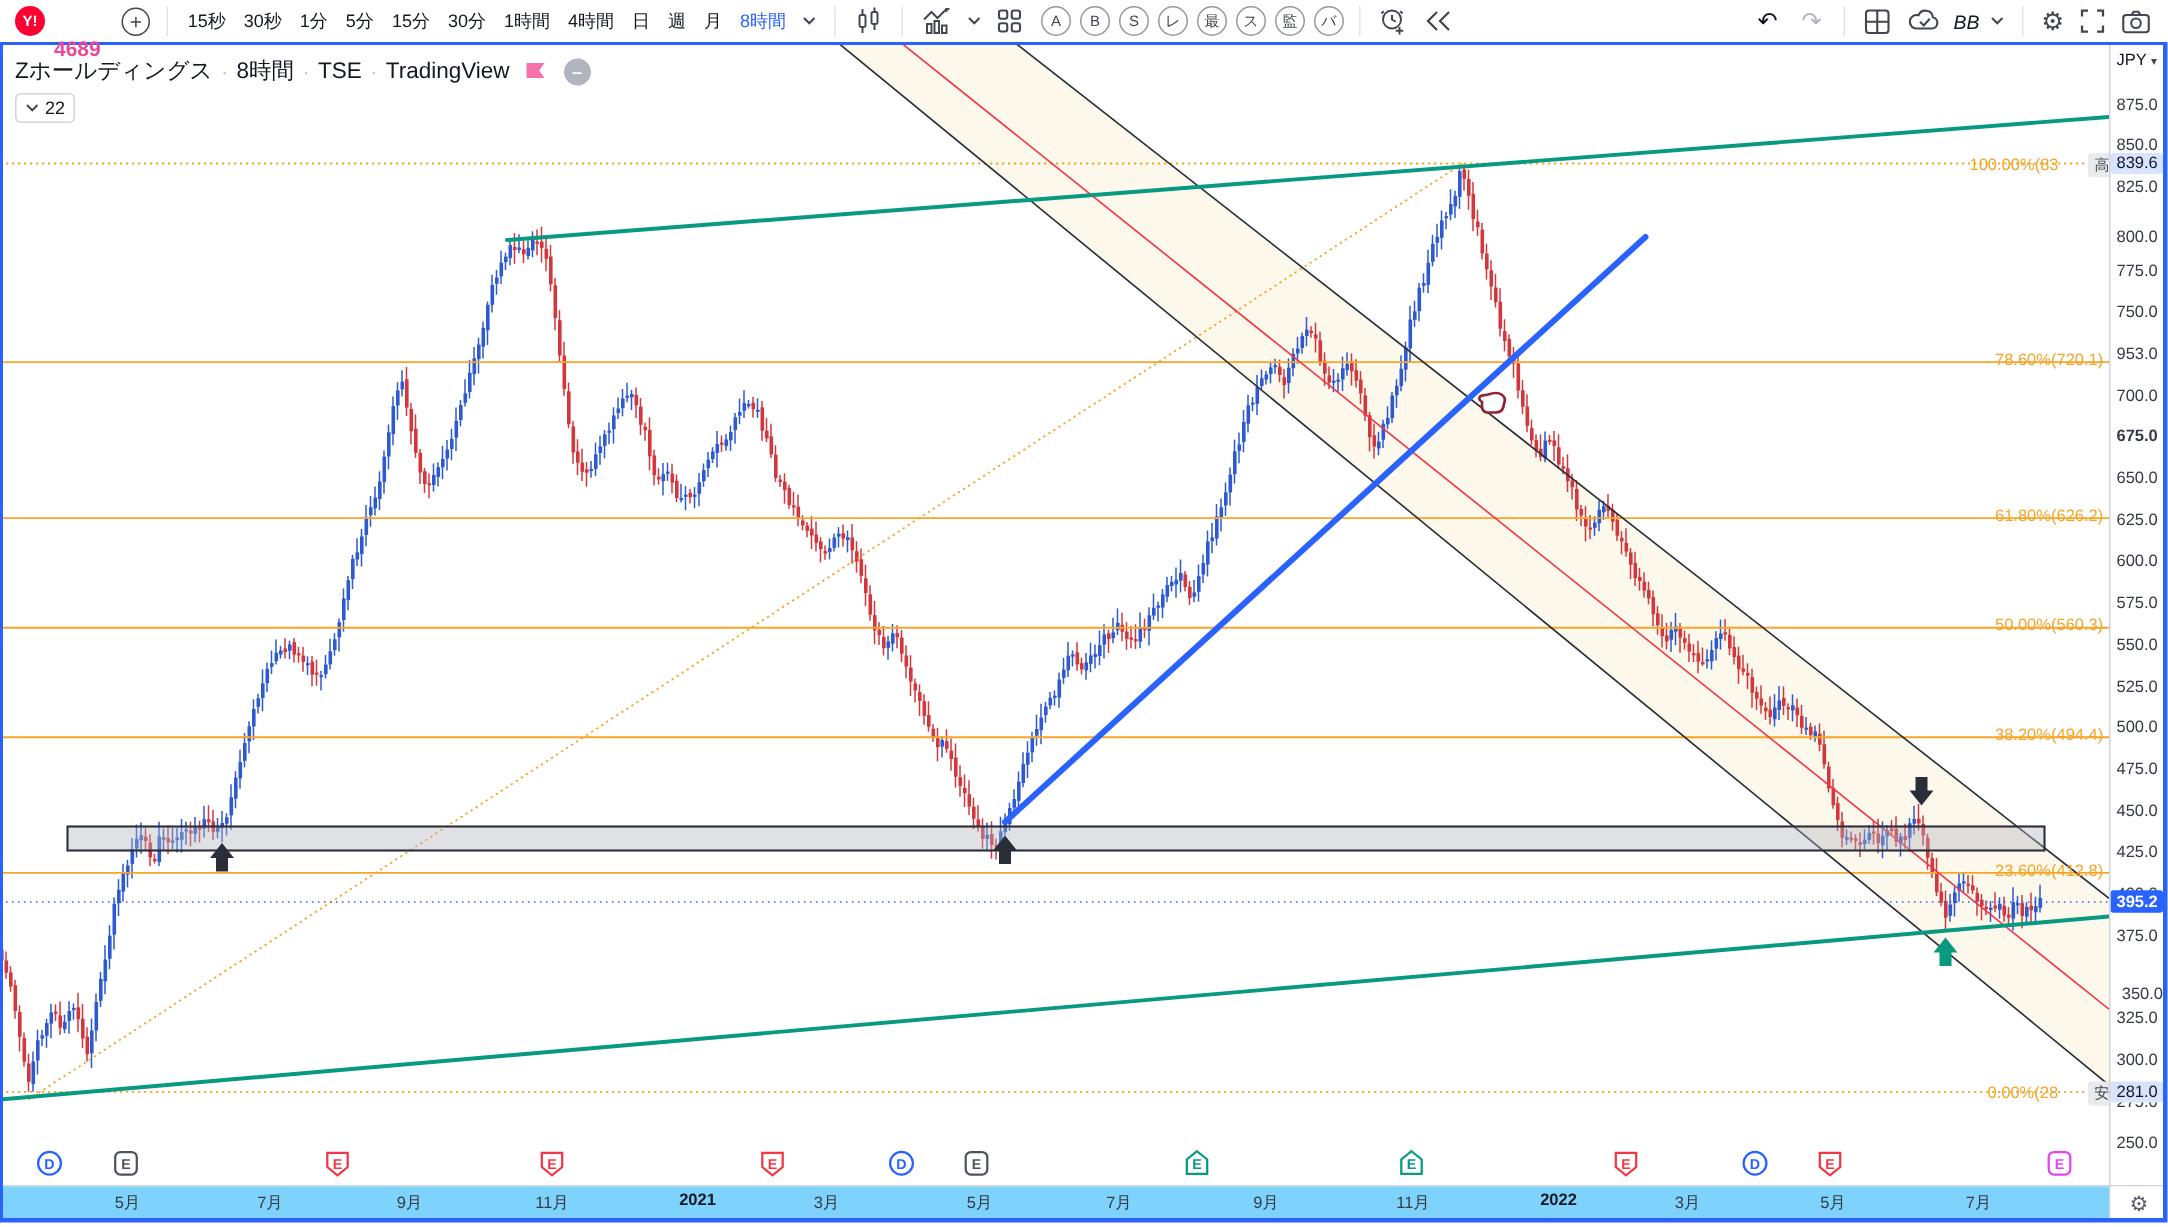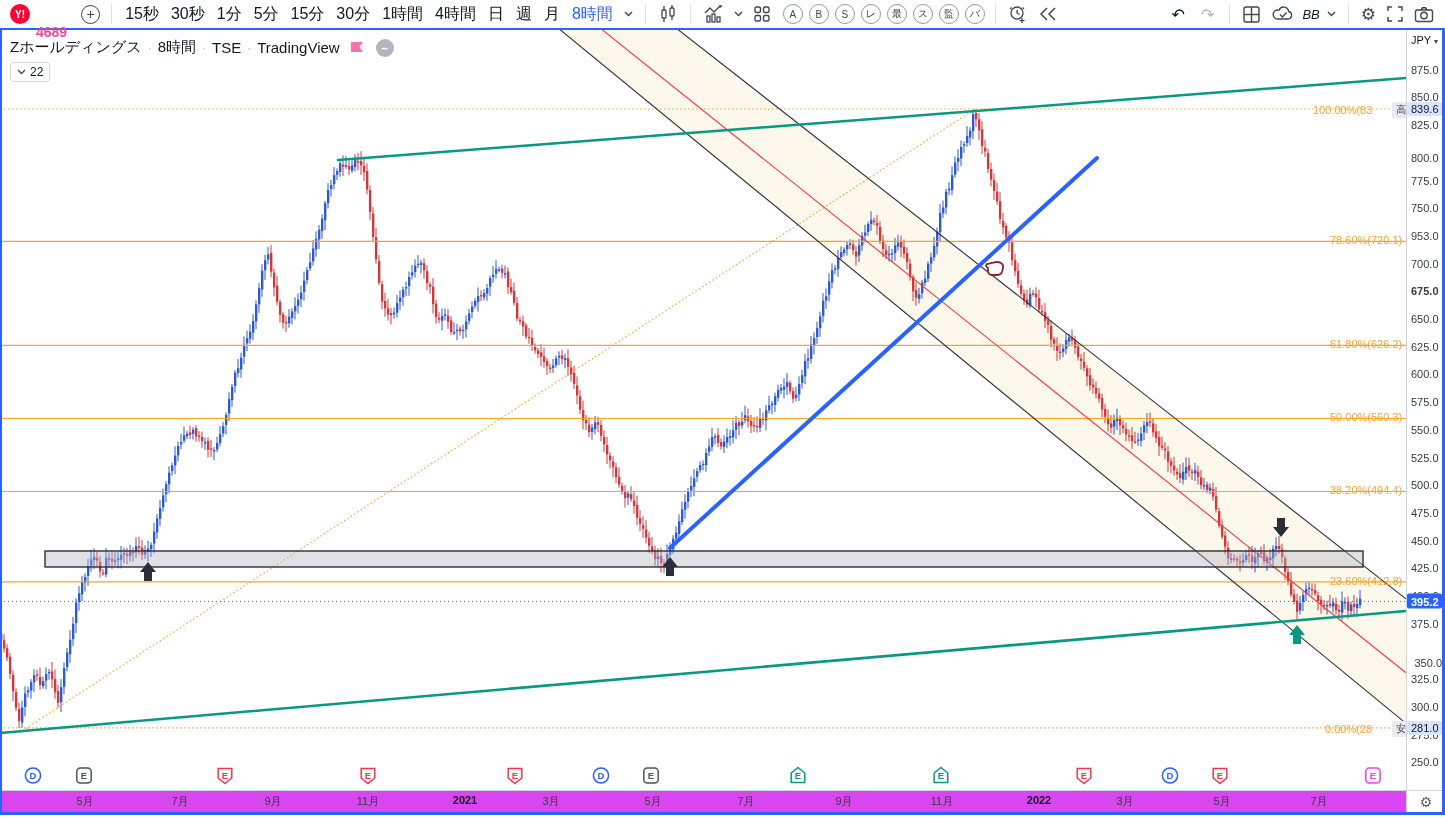--- a/index.html
+++ b/index.html
@@ -9,21 +9,21 @@
 
   
   .toolbar { position:absolute; left:0; top:0; width:1445px; height:28px; background:#fff;
     display:flex; align-items:center; padding:0 6px; z-index:60; }
   .tb-sep { width:1px; height:20px; background:#e0e3eb; margin:0 7px; flex:0 0 auto; }
   .y-logo { width:20px; height:20px; border-radius:50%; background:#ff0033; color:#fff;
     font-size:10px; font-weight:bold; display:flex; align-items:center; justify-content:center; margin:0 6px 0 4px; }
   .sym-code { color:#ec4899; font-weight:bold; font-size:14px; margin-right:10px;margin-top:36px; }
   .plus-circle { width:19px; height:19px; border:1.4px solid #434651; border-radius:50%;
     display:flex; align-items:center; justify-content:center; font-size:14px; color:#434651; margin:0 4px; }
-  .tf-btn { font-size:16px; color:#131722; padding:3px 6px; border-radius:4px; white-space:nowrap; cursor:pointer; }
+  .tf-btn { font-size:12px; color:#131722; padding:3px 6px; border-radius:4px; white-space:nowrap; cursor:pointer; }
   .tf-btn.active { color:#2962ff; }
   .icon-btn { display:flex; align-items:center; justify-content:center; padding:2px 5px; cursor:pointer; }
   .letter-circle { width:20px; height:20px; border:1px solid #9598a1; border-radius:50%;
     display:flex; align-items:center; justify-content:center; font-size:10px; color:#434651; margin:0 3px; flex:0 0 auto; }
   .tb-spacer { flex:1 1 auto; }
   .undo-redo { font-size:16px; padding:0 8px; color:#131722; }
   .undo-redo.disabled { color:#b2b5be; }
   .bb-label { font-size:13px; color:#131722; margin:0 2px;font-style:italic; }
 
   
@@ -53,21 +53,21 @@
   .axis-vline { position:absolute; left:1406px; top:30px; width:1px; height:783px; background:#d1d4dc; z-index:31; }
   .axis-head { position:absolute; left:0; top:4px; width:100%; text-align:center; font-size:11px; color:#131722; }
   .tick { position:absolute; left:0; width:100%; font-size:11px; color:#363a45; text-align:left; padding-left:4px; transform:translateY(-50%); }
   .tick.hl { background:#d8e4fd; color:#131722; border-radius:2px; padding-top:1px; padding-bottom:1px; }
   .tick.cur { background:#2962ff; color:#fff; font-weight:bold; border-radius:2px; padding-top:1.5px; padding-bottom:1.5px; z-index:5; }
 
   
   .hsep { position:absolute; left:0; top:790px; width:1445px; height:1px; background:#d1d4dc; z-index:30; }
   .events { position:absolute; left:0; top:766px; width:1406px; height:20px; z-index:25; }
   .ev { position:absolute; transform:translateX(-50%); }
-  .time-axis { position:absolute; left:0; top:791px; width:1406px; height:22px; background:#d946ef; z-index:30; }
+  .time-axis { position:absolute; left:0; top:791px; width:1406px; height:22px; background:#7dd3fc; z-index:30; }
   .t-label { position:absolute; top:3px; transform:translateX(-50%); font-size:11px; color:#363a45; white-space:nowrap; }
   .t-label.bold { font-weight:bold; color:#131722; }
   .axis-corner { position:absolute; left:1407px; top:791px; width:38px; height:22px; background:#fff; z-index:31;
     display:flex; align-items:center; justify-content:center; font-size:14px; color:#5d606b; }
 </style>
 </head>
 <body>
 
 <div class="stage">
 

